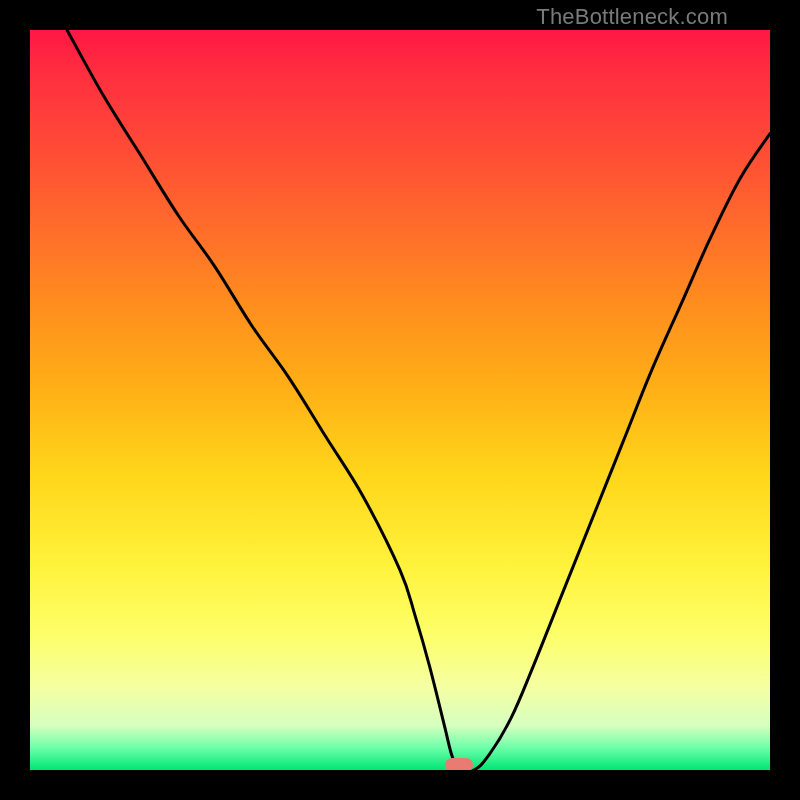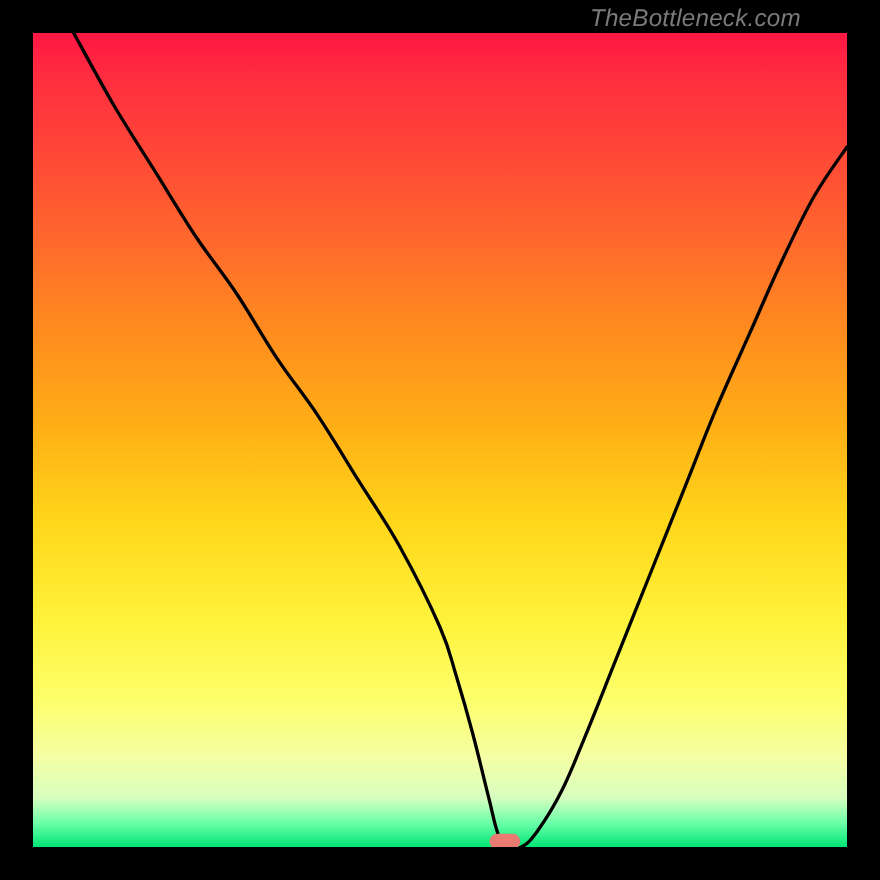--- a/index.html
+++ b/index.html
@@ -11,21 +11,20 @@
     overflow: hidden;
     font-family: Arial, Helvetica, sans-serif;
   }
   .frame {
     position: absolute;
     left: 0;
     top: 0;
     width: 736px;
     height: 800px;
     background: #000;
-    font-style: italic;
   }
   .watermark {
     position: absolute;
     top: 4px;
     right: 8px;
     color: #7a7a7a;
     font-size: 22px;
     font-weight: 400;
     letter-spacing: 0.2px;
     z-index: 5;

